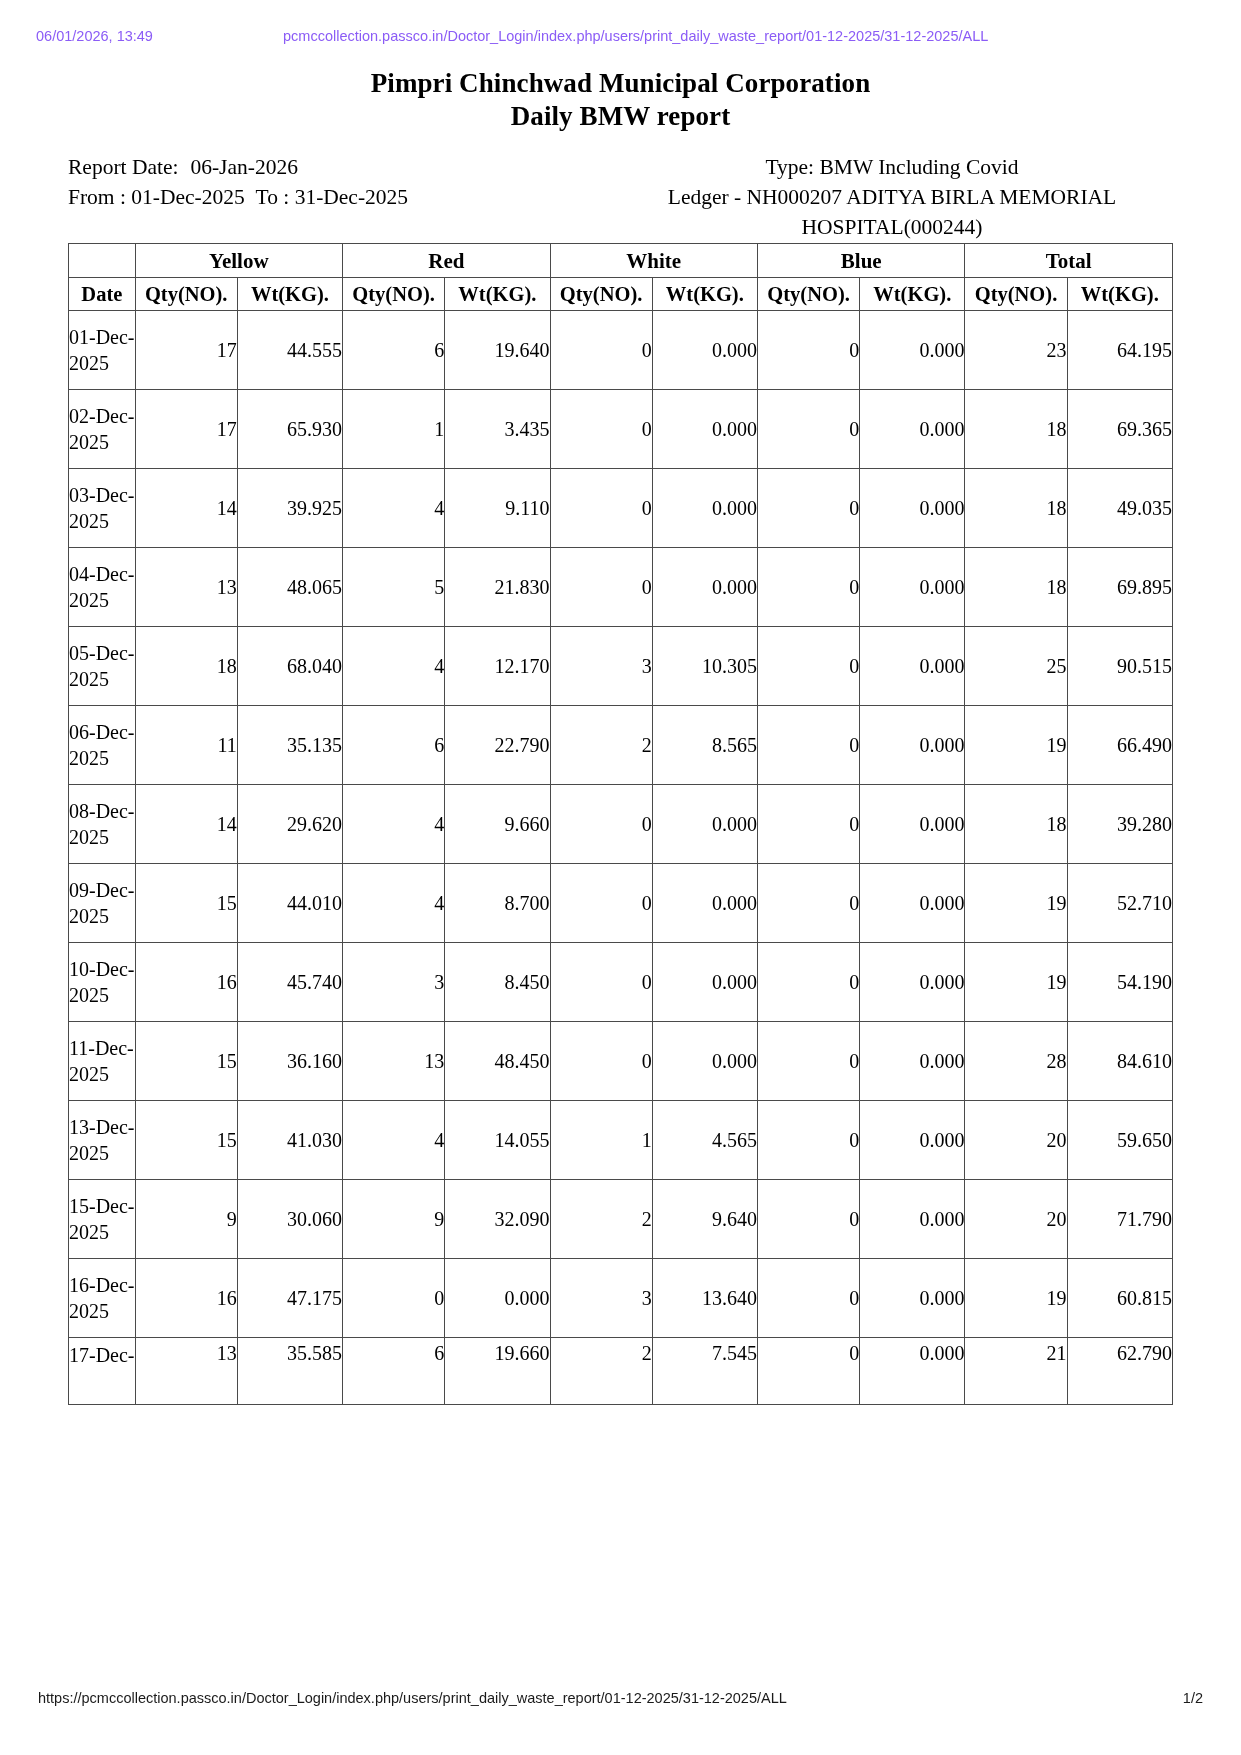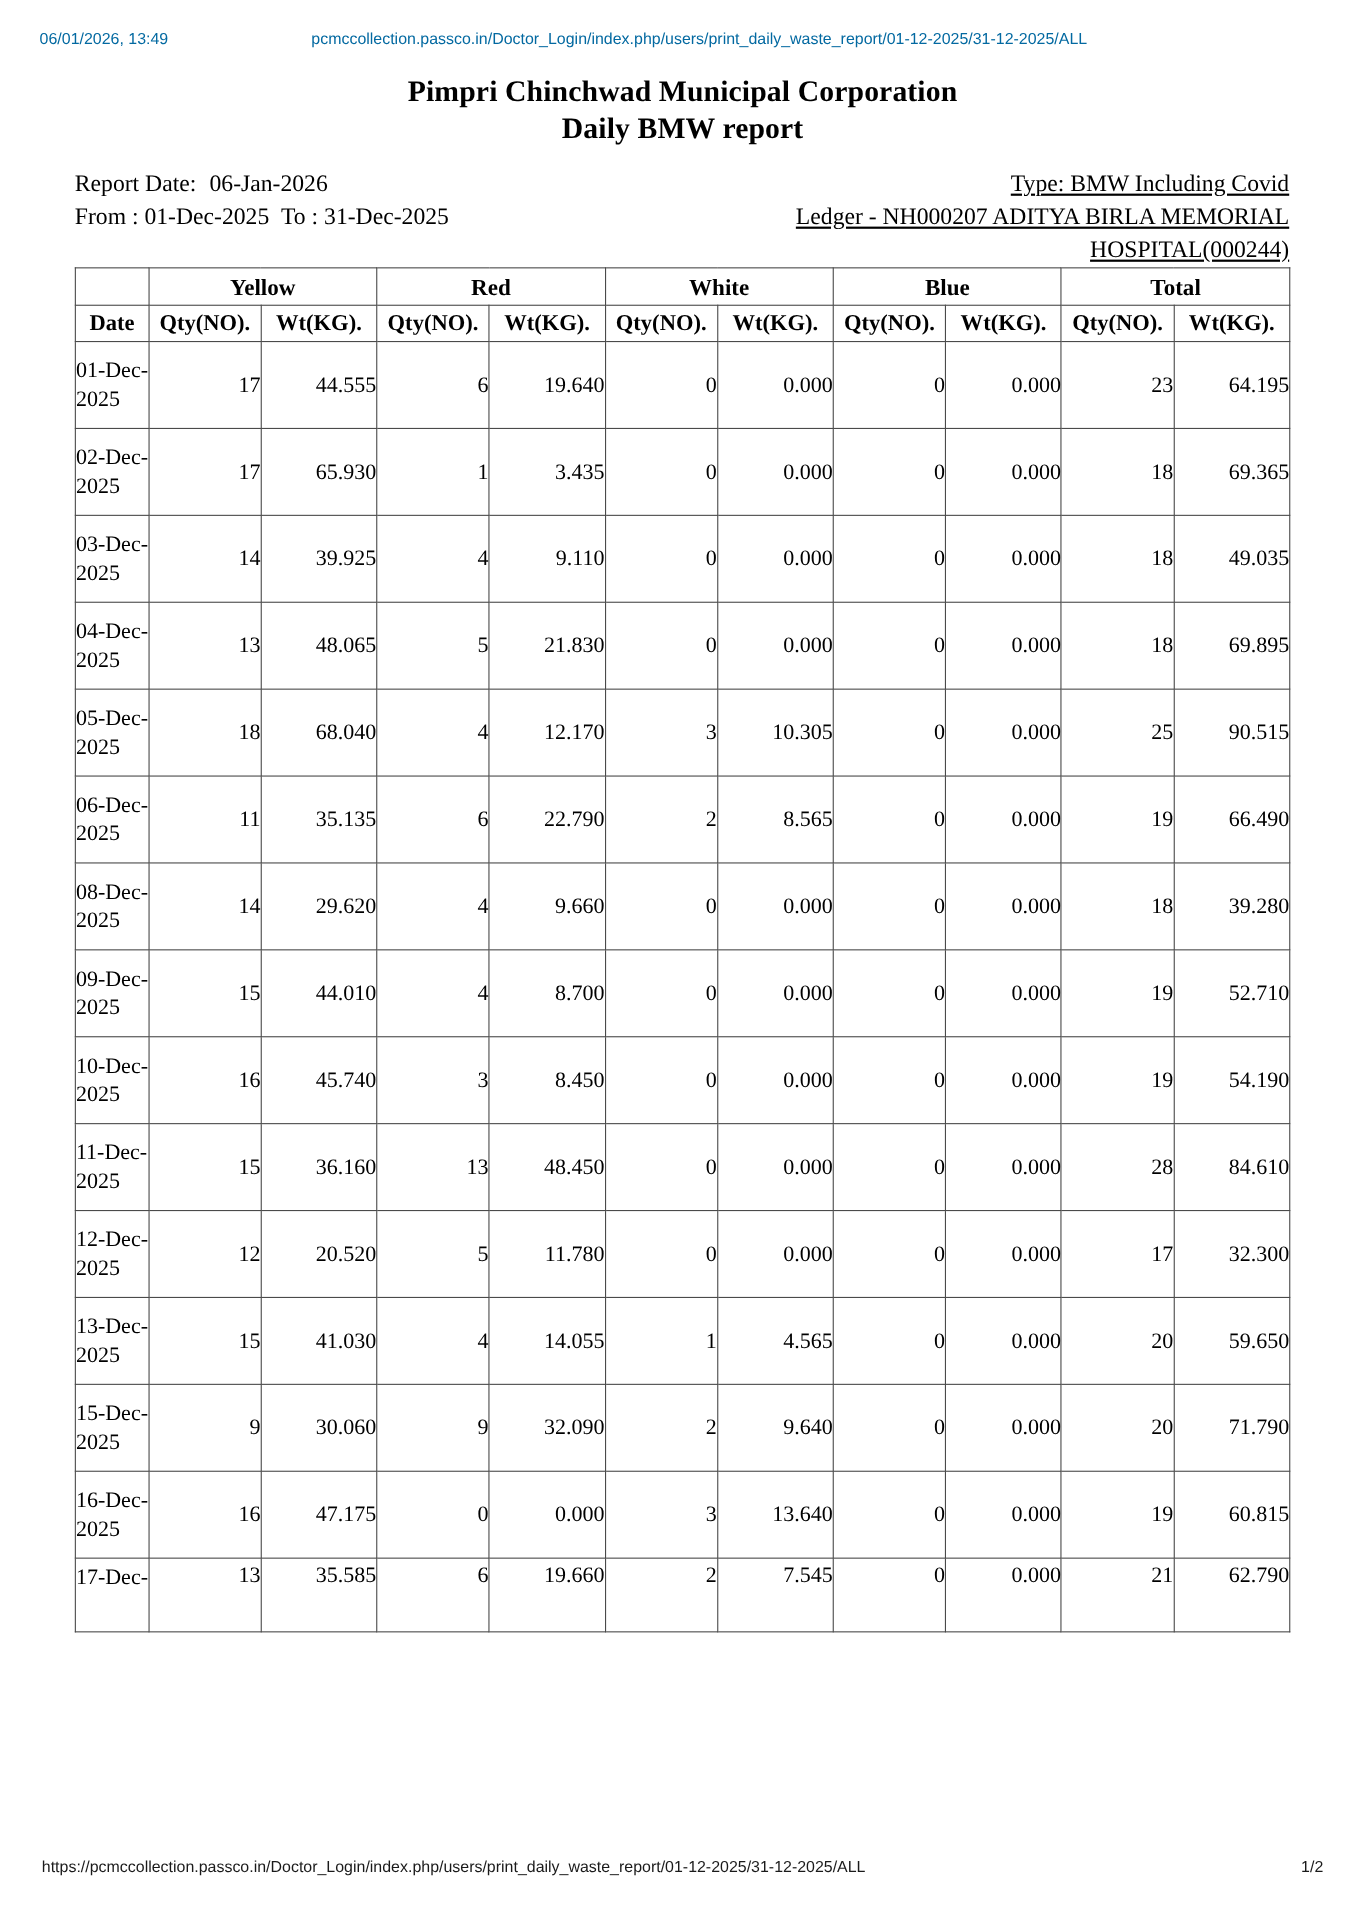--- a/index.html
+++ b/index.html
@@ -18,21 +18,21 @@
 
   
   .print-header {
     position: absolute;
     top: 28px;
     left: 0;
     width: 1241px;
     height: 20px;
     font-family: "Liberation Sans", "DejaVu Sans", sans-serif;
     font-size: 14.5px;
-    color: #0369a1;
+    color: #8b5cf6;
     white-space: nowrap;
   }
   .print-header .ph-date {
     position: absolute;
     left: 36px;
     top: 0;
   }
   .print-header .ph-url {
     position: absolute;
     left: 283px;
@@ -78,22 +78,21 @@
     left: 68px;
     top: 0;
     width: 520px;
     text-align: left;
   }
   .meta-right {
     position: absolute;
     right: 69px;
     top: 0;
     width: 560px;
-    text-align: right;
-    text-decoration: underline;
+    text-align: center;
   }
   .meta-row {
     display: block;
     white-space: normal;
   }
   .meta-label {
     font-weight: normal;
   }
   .meta-value {
     font-weight: normal;
@@ -378,33 +377,20 @@
           <td class="c-num">13</td>
           <td class="c-num">48.450</td>
           <td class="c-num">0</td>
           <td class="c-num">0.000</td>
           <td class="c-num">0</td>
           <td class="c-num">0.000</td>
           <td class="c-num">28</td>
           <td class="c-num">84.610</td>
         </tr>
         <tr>
-          <td class="c-date">12-Dec-2025</td>
-          <td class="c-num">12</td>
-          <td class="c-num">20.520</td>
-          <td class="c-num">5</td>
-          <td class="c-num">11.780</td>
-          <td class="c-num">0</td>
-          <td class="c-num">0.000</td>
-          <td class="c-num">0</td>
-          <td class="c-num">0.000</td>
-          <td class="c-num">17</td>
-          <td class="c-num">32.300</td>
-        </tr>
-        <tr>
           <td class="c-date">13-Dec-2025</td>
           <td class="c-num">15</td>
           <td class="c-num">41.030</td>
           <td class="c-num">4</td>
           <td class="c-num">14.055</td>
           <td class="c-num">1</td>
           <td class="c-num">4.565</td>
           <td class="c-num">0</td>
           <td class="c-num">0.000</td>
           <td class="c-num">20</td>

